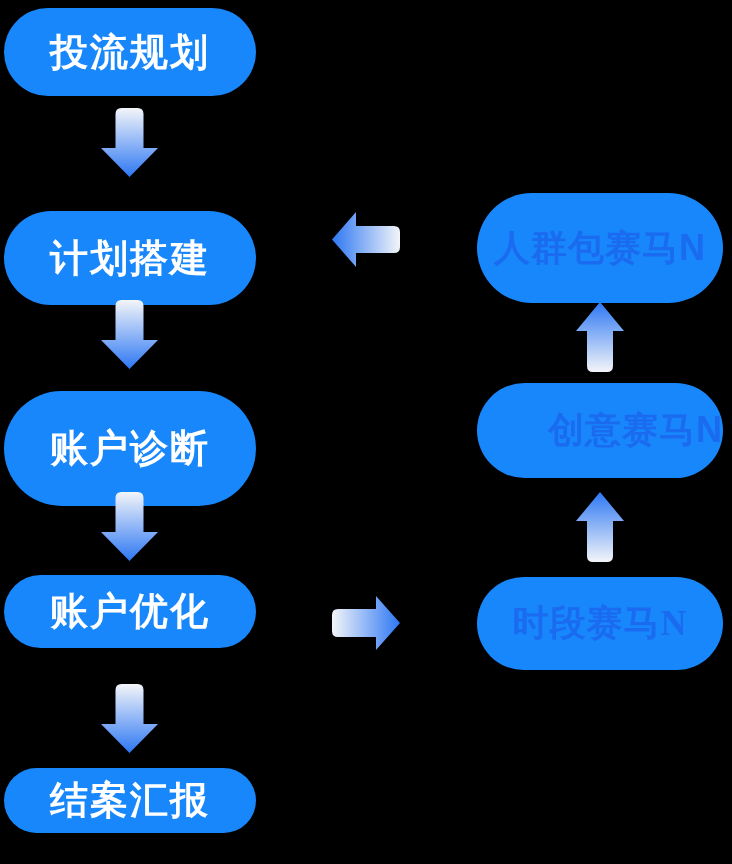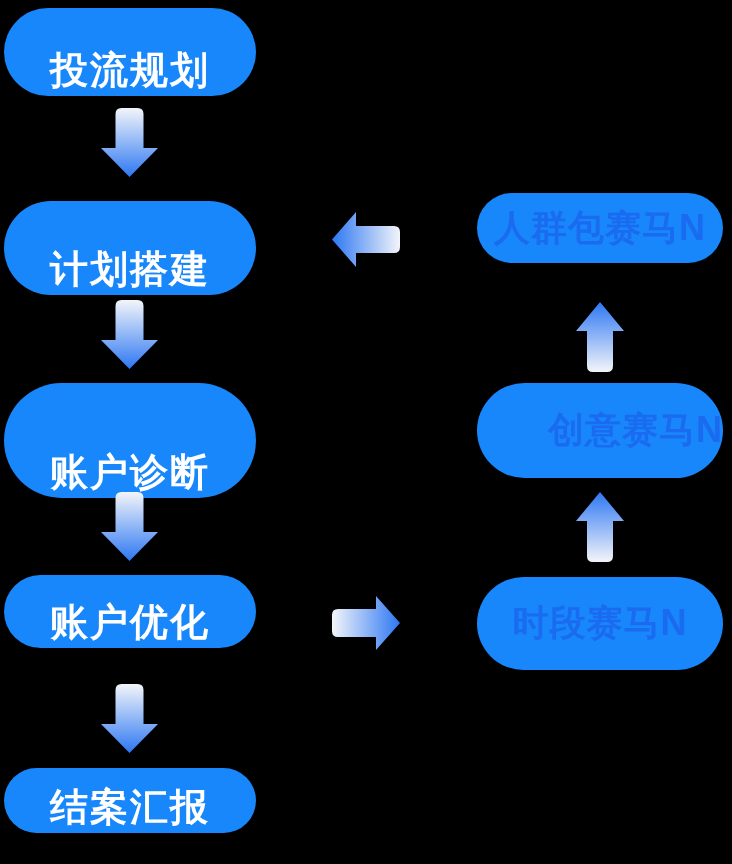--- a/index.html
+++ b/index.html
@@ -22,21 +22,20 @@
     align-items: center;
     justify-content: center;
     font-weight: 700;
   }
   .pill-left {
     left: 4px;
     width: 252px;
     color: #FFFFFF;
     font-size: 38px;
     letter-spacing: 2px;
-    align-items: flex-end;
   }
   .pill-right {
     left: 477px;
     width: 246px;
     color: #1A6BEF;
     font-size: 36px;
     letter-spacing: 1px;
   }
   .arrow { position: absolute; display: block; }
   .defs-holder { position: absolute; width: 0; height: 0; }
@@ -63,40 +62,40 @@
       <linearGradient id="grad-left" x1="0" y1="0" x2="1" y2="0">
         <stop offset="0" stop-color="#2D77F3"></stop>
         <stop offset="1" stop-color="#F3F5F9"></stop>
       </linearGradient>
     </defs>
   </svg>
 
   <div class="pill pill-left" style="top:8px;height:88px;">
     <span>投流规划</span>
   </div>
-  <div class="pill pill-left" style="top:201px;height:94px;">
+  <div class="pill pill-left" style="top:211px;height:94px;">
     <span>计划搭建</span>
   </div>
-  <div class="pill pill-left" style="top:383px;height:115px;">
+  <div class="pill pill-left" style="top:391px;height:115px;">
     <span>账户诊断</span>
   </div>
   <div class="pill pill-left" style="top:575px;height:73px;">
     <span>账户优化</span>
   </div>
   <div class="pill pill-left" style="top:768px;height:65px;">
     <span>结案汇报</span>
   </div>
 
-  <div class="pill pill-right" style="top:193px;height:70px;">
+  <div class="pill pill-right" style="top:193px;height:110px;">
     <span>人群包赛马N</span>
   </div>
   <div class="pill pill-right" style="top:383px;height:95px;justify-content:flex-end;">
     <span>创意赛马N</span>
   </div>
-  <div class="pill pill-right" style="top:577px;height:93px;">
+  <div class="pill pill-right" style="top:577px;height:93px;font-family:Liberation Serif, serif;">
     <span>时段赛马N</span>
   </div>
 
   <svg class="arrow" style="left:101px;top:108px;" width="57" height="69" viewBox="0 0 57 69">
     <path d="M14.5 6 Q14.5 0 20.5 0 H36.5 Q42.5 0 42.5 6 V40 H57 L28.5 69 L0 40 H14.5 Z" fill="url(#grad-down)"></path>
   </svg>
   <svg class="arrow" style="left:101px;top:300px;" width="57" height="69" viewBox="0 0 57 69">
     <path d="M14.5 6 Q14.5 0 20.5 0 H36.5 Q42.5 0 42.5 6 V40 H57 L28.5 69 L0 40 H14.5 Z" fill="url(#grad-down)"></path>
   </svg>
   <svg class="arrow" style="left:101px;top:492px;" width="57" height="69" viewBox="0 0 57 69">

